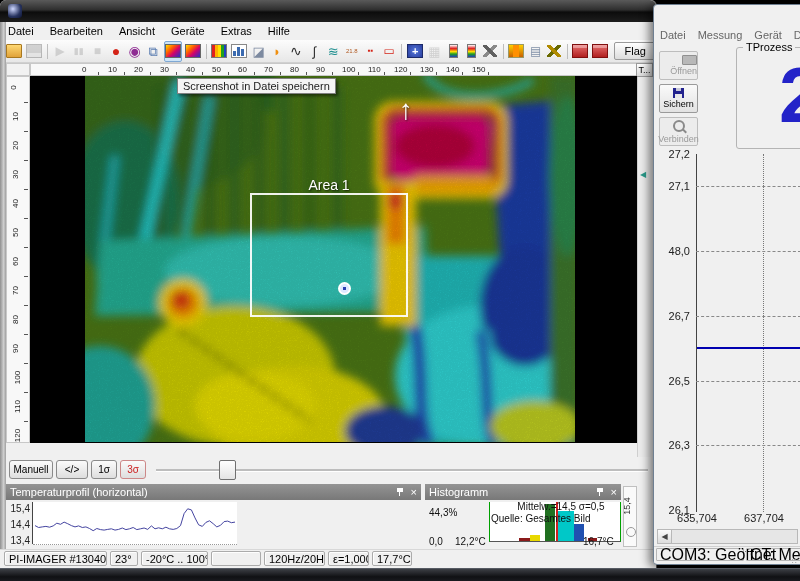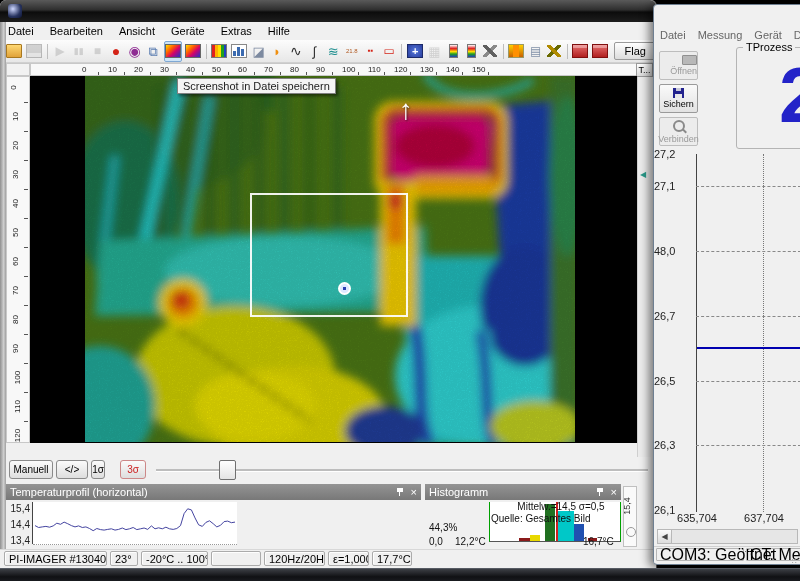--- a/index.html
+++ b/index.html
@@ -131,21 +131,21 @@
   .ic-folder{width:13px;height:8px;background:#b8b8b8;border:1px solid #909090;border-radius:1px;margin-bottom:1px;}
   .ic-floppy{width:11px;height:10px;background:#23238e;position:relative;margin-bottom:1px;}
   .ic-floppy::before{content:"";position:absolute;left:2px;bottom:0;width:7px;height:4px;background:#e8e8e8;}
   .ic-floppy::after{content:"";position:absolute;left:3px;top:0;width:5px;height:3px;background:#c8c8d8;}
   .ic-mag{width:8px;height:8px;border:2px solid #8a8a8a;border-radius:50%;position:relative;margin-bottom:2px;}
   .ic-mag::after{content:"";position:absolute;width:5px;height:2px;background:#8a8a8a;transform:rotate(45deg);right:-4px;bottom:-2px;}
   #cc-group{position:absolute;left:82px;top:42px;width:120px;height:100px;border:1px solid #b4b4b4;border-radius:3px;}
   #cc-group-label{position:absolute;left:6px;top:-7px;background:#f0f0f0;padding:0 3px;font-size:11px;}
   #cc-big{position:absolute;left:42px;top:8px;font-size:78px;font-weight:bold;color:#2323c8;line-height:1;}
   #cc-chart{position:absolute;left:0;top:141px;width:147px;height:385px;}
-  .cc-yl{position:absolute;left:0;width:36px;font-size:11px;color:#222;}
+  .cc-yl{position:absolute;left:0;width:36px;text-align:right;font-size:11px;color:#222;}
   .cc-grid{position:absolute;left:42px;right:0;height:0;border-top:1px dashed #888;}
   #cc-yaxis{position:absolute;left:42px;top:8px;width:1px;height:358px;background:#444;}
   #cc-vgrid{position:absolute;left:109px;top:8px;width:1px;height:358px;background:none;border-left:1px dotted #777;}
   #cc-line{position:absolute;left:43px;right:0;height:2px;background:#0000b0;}
   .cc-xl{position:absolute;font-size:11px;color:#222;width:62px;text-align:center;}
   #cc-scroll{position:absolute;left:3px;top:524px;width:141px;height:15px;background:#e6e6e6;border:1px solid #b8b8b8;box-sizing:border-box;display:flex;}
   #cc-scroll-left{width:14px;height:100%;background:linear-gradient(#fafafa,#dcdcdc);border-right:1px solid #b8b8b8;
                   font-size:8px;display:flex;align-items:center;justify-content:center;color:#444;box-sizing:border-box;}
   #cc-status{position:absolute;left:0;top:541px;width:100%;height:16px;background:#f0f0f0;border-top:1px solid #d0d0d0;}
   .cc-seg{position:absolute;top:1px;height:13px;border:1px solid #b5b5b5;border-radius:1px;font-size:16px;
@@ -362,28 +362,29 @@
           <ellipse cx="450" cy="350" rx="45" ry="25" fill="#c8d820"></ellipse>
           <circle cx="98" cy="227" r="24" fill="#ffe000"></circle>
           <circle cx="98" cy="227" r="15" fill="#ff9000"></circle>
           <circle cx="96" cy="224" r="9" fill="#e03010"></circle>
         </g>
         <rect x="0" y="0" width="490" height="366" filter="url(#noisef)" opacity=".16"></rect>
       </svg>
     </div>
 
     <div class="abs" id="area-rect"></div>
+    <div class="abs" id="area-label">Area 1</div>
     <div class="abs" id="spot-marker"></div>
     <div class="abs" id="spot-arrow">↑</div>
     <div class="abs" id="tooltip">Screenshot in Datei speichern</div>
 
     <div class="abs" id="scale-row">
       <div class="sbtn" style="left:3px;width:44px;">Manuell</div>
       <div class="sbtn" style="left:50px;width:32px;">&lt;/&gt;</div>
-      <div class="sbtn" style="left:85px;width:14px;">1σ</div>
+      <div class="sbtn" style="left:85px;width:26px;">1σ</div>
       <div class="sbtn" id="sbtn-3s" style="left:114px;width:26px;">3σ</div>
       <div id="slider-track"></div>
       <div id="slider-handle"></div>
     </div>
 
     <div class="abs panel-head" id="prof-head">
       <span>Temperaturprofil (horizontal)</span>
       <span class="sp"></span>
       <span class="pin-icon"></span>
       <span class="close-x">×</span>
@@ -409,21 +410,21 @@
     <div class="abs" id="hist-body">
       <div id="hist-plot">
           <div class="hbar" style="left: 28.9px; width: 11.6px; height: 3.3px; background: rgb(139, 26, 26);"></div>
           <div class="hbar" style="left: 40.4px; width: 10.1px; height: 5.8px; background: rgb(232, 216, 0);"></div>
           <div class="hbar" style="left: 54.9px; width: 10.1px; height: 36.7px; background: rgb(32, 112, 32);"></div>
           <div class="hbar" style="left: 67.9px; width: 15.9px; height: 30.1px; background: rgb(0, 200, 200);"></div>
           <div class="hbar" style="left: 83.8px; width: 10.1px; height: 16.7px; background: rgb(32, 80, 176);"></div>
           <div class="hbar" style="left: 98.2px; width: 8.7px; height: 3.3px; background: rgb(139, 26, 26);"></div>
           <div id="hist-mean" style="left: 66.4px; background: rgb(204, 32, 32);"></div>
         </div>
-      <div class="hist-txt" style="left:4px;top:22px;">44,3%</div>
+      <div class="hist-txt" style="left:4px;top:7px;">44,3%</div>
       <div class="hist-txt" style="left:68px;top:1px;width:136px;text-align:center;">Mittelw.=14,5 σ=0,5</div>
       <div class="hist-txt" style="left:66px;top:13px;">Quelle: Gesamtes Bild</div>
       <div class="hist-txt" style="left:4px;top:36px;">0,0</div>
       <div class="hist-txt" style="left:30px;top:36px;">12,2°C</div>
       <div class="hist-txt" style="left:158px;top:36px;">16,7°C</div>
     </div>
     <div class="abs" id="ref-frag">
       <div id="ref-label">15,4</div>
       <div id="ref-circle"></div>
     </div>

